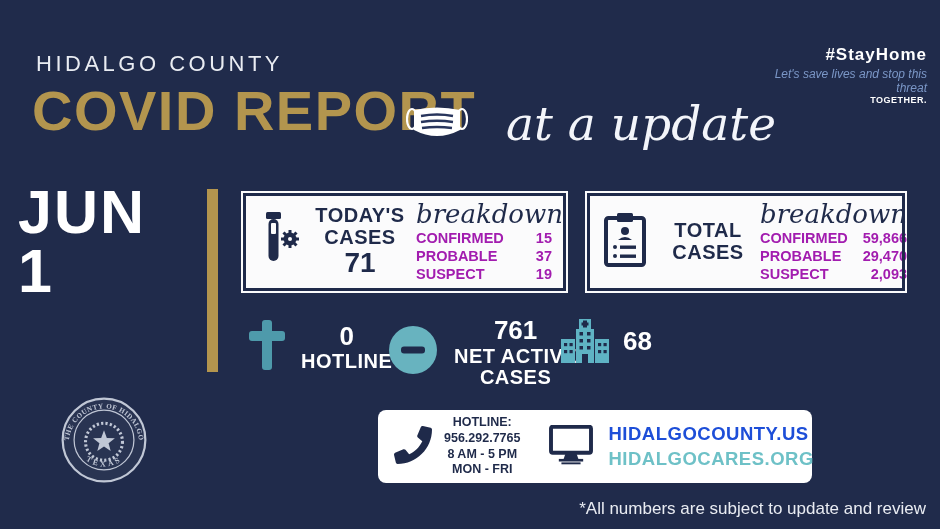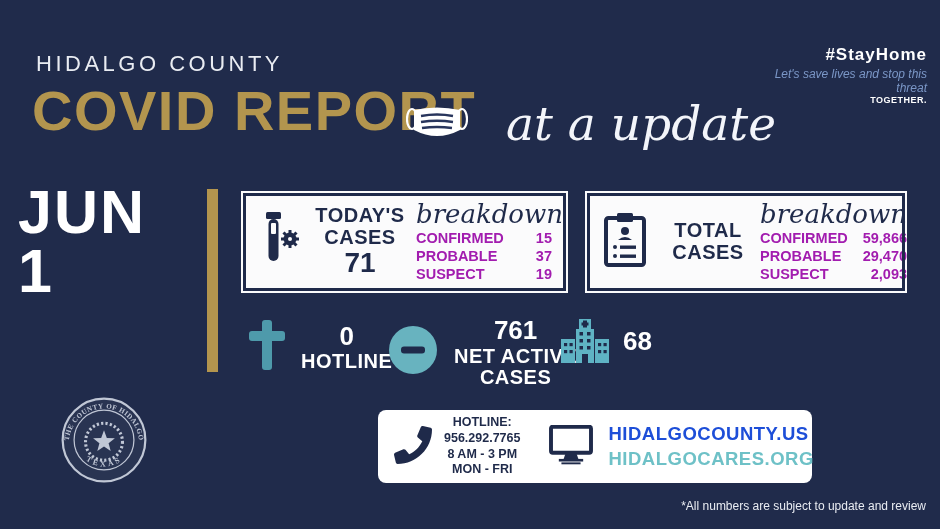--- a/index.html
+++ b/index.html
@@ -72,21 +72,21 @@
     background:#fff; border-radius:8px; display:flex; align-items:center;
     padding:0 16px;
   }
   .hotline-text { text-align:center; color:#1f2a4a; font-weight:800;
                   font-size:12.5px; line-height:1.25; width:112px; margin-left:12px; }
   .monitor-wrap { margin-left:28px; }
   .sites { margin-left:14px; font-weight:800; font-size:18.5px; letter-spacing:0.5px; line-height:1.35; }
   .site-county { color:#1d4ed8; }
   .site-cares  { color:#6ec1c7; }
   
-  .footnote { position:absolute; right:14px; top:499px; font-size:12px; color:#e9ecf2; }
+  .footnote { position:absolute; right:14px; top:499px; font-size:17px; color:#e9ecf2; }
 </style>
 </head>
 <body>
 
 <div class="page">
 
   <div class="county">HIDALGO COUNTY</div>
   <div class="title">COVID REPORT</div>
 
   <span class="mask-icon">
@@ -279,21 +279,21 @@
 
   <div class="hotline-bar">
     <span>
       <svg width="38" height="38" viewBox="0 0 512 512">
         <path fill="#1f2a4a" d="M493.4 24.6l-104-24c-11.3-2.6-22.9 3.3-27.5 13.9l-48 112c-4.2 9.8-1.4 21.3 6.9 28l60.6 49.6c-36 76.7-98.9 140.5-177.2 177.2l-49.6-60.6c-6.8-8.3-18.2-11.1-28-6.9l-112 48C3.9 366.5-2 378.1.6 389.4l24 104C27.1 504.2 36.7 512 48 512c256.1 0 464-207.5 464-464 0-11.2-7.7-20.9-18.6-23.4z"></path>
       </svg>
     </span>
     <div class="hotline-text">
       <div>HOTLINE:</div>
       <div>956.292.7765</div>
-      <div>8 AM - 3 PM</div>
+      <div>8 AM - 5 PM</div>
       <div>MON - FRI</div>
     </div>
     <span class="monitor-wrap">
       <svg width="46" height="40" viewBox="0 0 52 46">
         <rect x="3" y="2" width="46" height="30" rx="2" fill="none" stroke="#1f2a4a" stroke-width="4.5"></rect>
         <path d="M20 32 L32 32 L34.5 39 L17.5 39 Z" fill="#1f2a4a"></path>
         <rect x="12" y="39" width="28" height="3" fill="#1f2a4a"></rect>
         <rect x="15" y="43" width="22" height="2.2" fill="#1f2a4a"></rect>
       </svg>
     </span>

